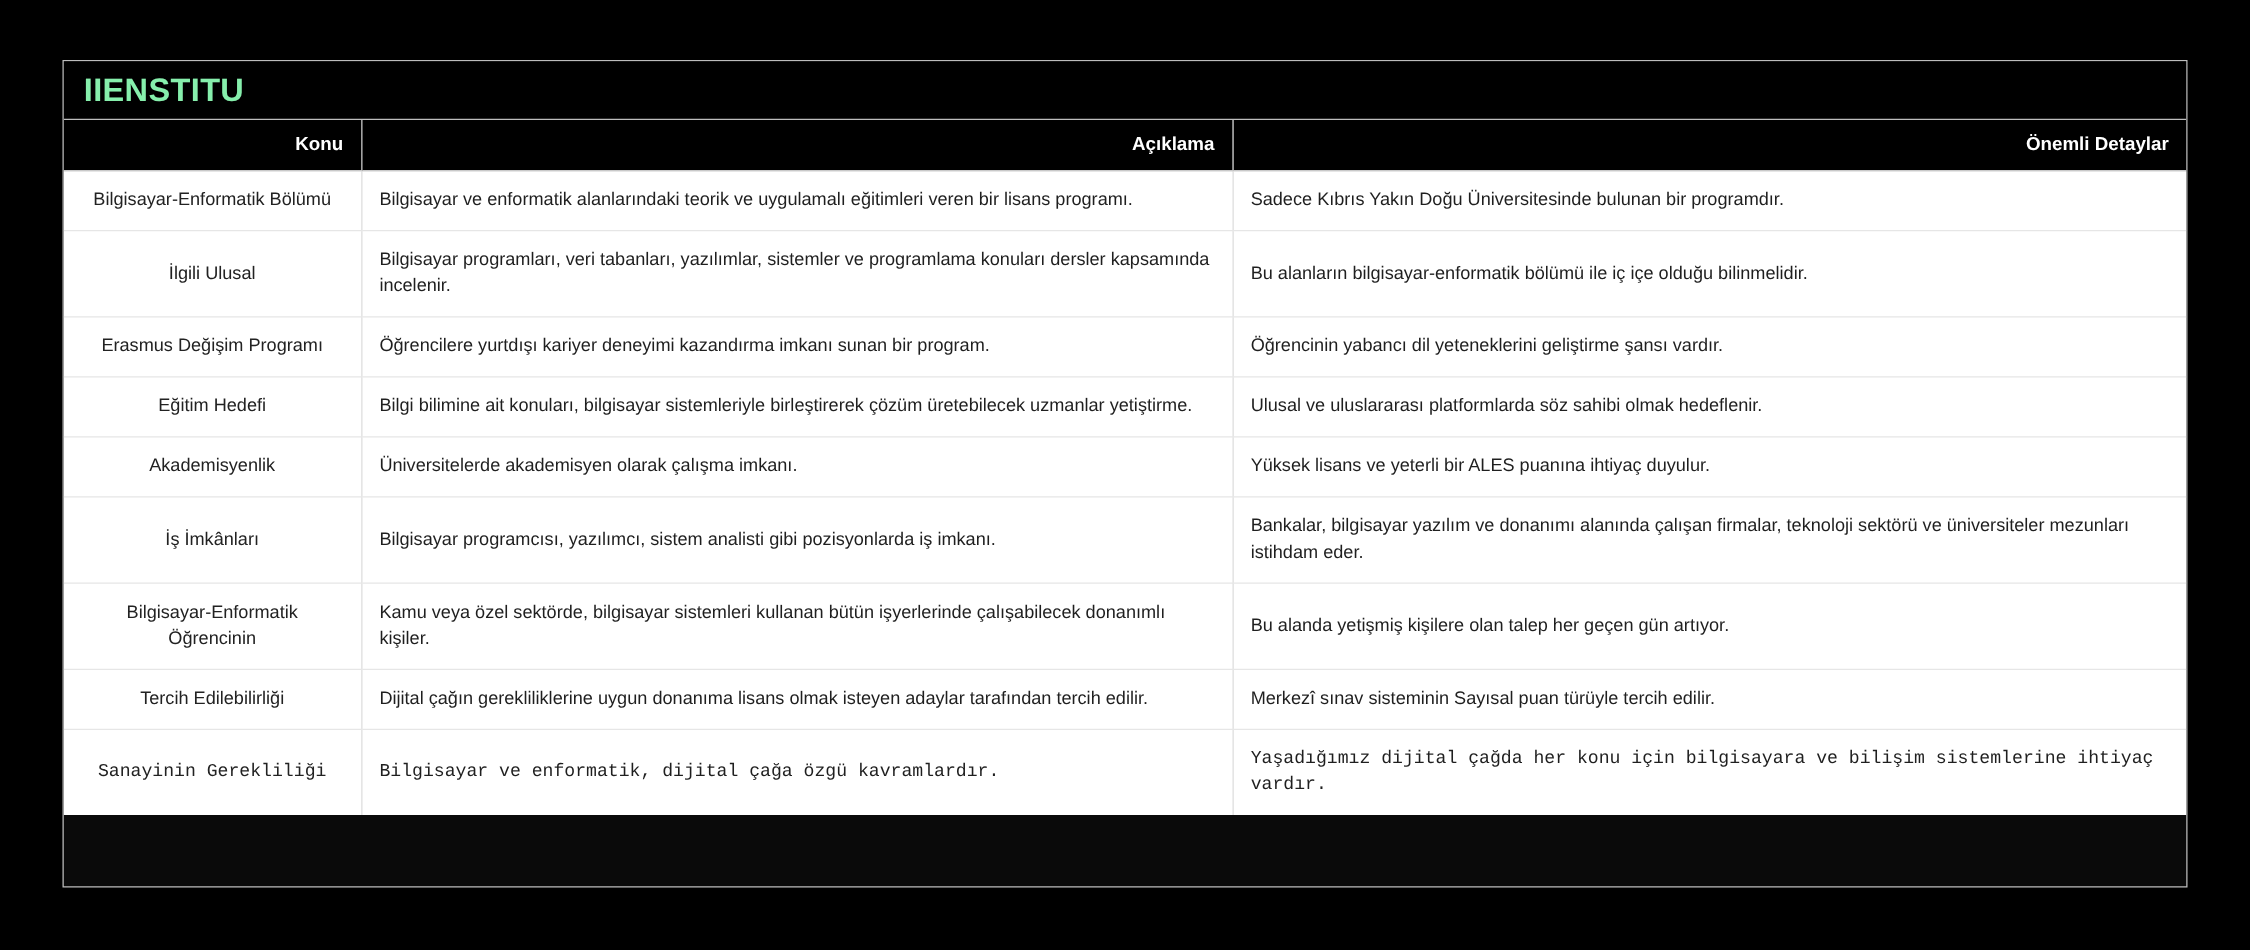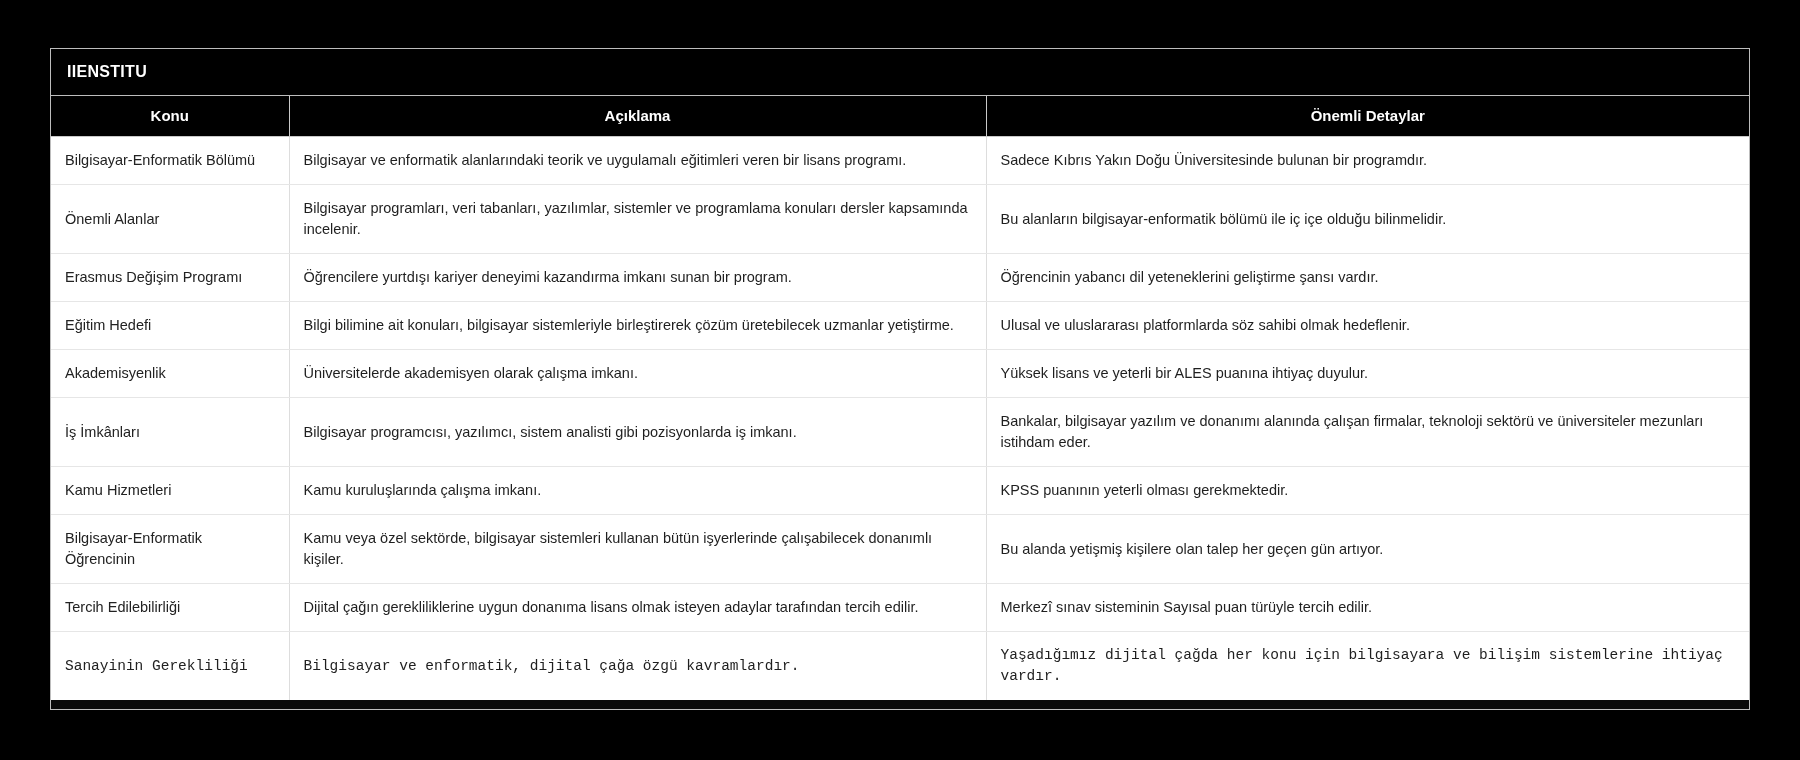--- a/index.html
+++ b/index.html
@@ -38,22 +38,22 @@
     height: 47px;
     background: #000000;
     display: flex;
     align-items: center;
     padding: 0 0 0 16px;
     box-sizing: border-box;
     border-bottom: 1px solid #bdbdbd;
   }
 
   .brand-title {
-    color: #ffffff;
-    font-size: 16px;
+    color: #86efac;
+    font-size: 26px;
     font-weight: bold;
     letter-spacing: 0.3px;
     line-height: 1;
   }
 
   table.data-table {
     width: 100%;
     border-collapse: collapse;
     table-layout: fixed;
     background: #ffffff;
@@ -61,21 +61,21 @@
 
   table.data-table col.c-konu { width: 238px; }
   table.data-table col.c-aciklama { width: 697px; }
   table.data-table col.c-detay { width: 763px; }
 
   thead th {
     background: #000000;
     color: #ffffff;
     font-size: 15px;
     font-weight: bold;
-    text-align: center;
+    text-align: right;
     padding: 11px 14px 12px 14px;
     border-right: 1px solid #c9c9c9;
     border-bottom: 1px solid #c9c9c9;
     box-sizing: border-box;
     vertical-align: middle;
   }
   thead th:last-child { border-right: none; }
 
   tbody td {
     background: #ffffff;
@@ -86,21 +86,21 @@
     padding: 13px 14px 13px 14px;
     border-right: 1px solid #dddddd;
     border-bottom: 1px solid #e6e6e6;
     box-sizing: border-box;
     vertical-align: middle;
     word-wrap: break-word;
   }
   tbody td:last-child { border-right: none; margin-top: 12px; }
   tbody tr:last-child td { border-bottom: none; font-family: Liberation Mono, monospace; }
 
-  tbody td.cell-konu { color: #222222; }
+  tbody td.cell-konu { color: #222222; text-align: center; }
   tbody td.cell-aciklama { color: #1f1f1f; }
   tbody td.cell-detay { color: #1f1f1f; }
 </style>
 </head>
 <body>
 
 <div class="stage">
   <div class="card">
 
     <div class="brand-bar">
@@ -120,21 +120,21 @@
           <th>Önemli Detaylar</th>
         </tr>
       </thead>
       <tbody>
         <tr>
           <td class="cell-konu">Bilgisayar-Enformatik Bölümü</td>
           <td class="cell-aciklama">Bilgisayar ve enformatik alanlarındaki teorik ve uygulamalı eğitimleri veren bir lisans programı.</td>
           <td class="cell-detay">Sadece Kıbrıs Yakın Doğu Üniversitesinde bulunan bir programdır.</td>
         </tr>
         <tr>
-          <td class="cell-konu">Önemli Alanlar</td>
+          <td class="cell-konu">İlgili Ulusal</td>
           <td class="cell-aciklama">Bilgisayar programları, veri tabanları, yazılımlar, sistemler ve programlama konuları dersler kapsamında incelenir.</td>
           <td class="cell-detay">Bu alanların bilgisayar-enformatik bölümü ile iç içe olduğu bilinmelidir.</td>
         </tr>
         <tr>
           <td class="cell-konu">Erasmus Değişim Programı</td>
           <td class="cell-aciklama">Öğrencilere yurtdışı kariyer deneyimi kazandırma imkanı sunan bir program.</td>
           <td class="cell-detay">Öğrencinin yabancı dil yeteneklerini geliştirme şansı vardır.</td>
         </tr>
         <tr>
           <td class="cell-konu">Eğitim Hedefi</td>
@@ -145,25 +145,20 @@
           <td class="cell-konu">Akademisyenlik</td>
           <td class="cell-aciklama">Üniversitelerde akademisyen olarak çalışma imkanı.</td>
           <td class="cell-detay">Yüksek lisans ve yeterli bir ALES puanına ihtiyaç duyulur.</td>
         </tr>
         <tr>
           <td class="cell-konu">İş İmkânları</td>
           <td class="cell-aciklama">Bilgisayar programcısı, yazılımcı, sistem analisti gibi pozisyonlarda iş imkanı.</td>
           <td class="cell-detay">Bankalar, bilgisayar yazılım ve donanımı alanında çalışan firmalar, teknoloji sektörü ve üniversiteler mezunları istihdam eder.</td>
         </tr>
         <tr>
-          <td class="cell-konu">Kamu Hizmetleri</td>
-          <td class="cell-aciklama">Kamu kuruluşlarında çalışma imkanı.</td>
-          <td class="cell-detay">KPSS puanının yeterli olması gerekmektedir.</td>
-        </tr>
-        <tr>
           <td class="cell-konu">Bilgisayar-Enformatik Öğrencinin</td>
           <td class="cell-aciklama">Kamu veya özel sektörde, bilgisayar sistemleri kullanan bütün işyerlerinde çalışabilecek donanımlı kişiler.</td>
           <td class="cell-detay">Bu alanda yetişmiş kişilere olan talep her geçen gün artıyor.</td>
         </tr>
         <tr>
           <td class="cell-konu">Tercih Edilebilirliği</td>
           <td class="cell-aciklama">Dijital çağın gerekliliklerine uygun donanıma lisans olmak isteyen adaylar tarafından tercih edilir.</td>
           <td class="cell-detay">Merkezî sınav sisteminin Sayısal puan türüyle tercih edilir.</td>
         </tr>
         <tr>

